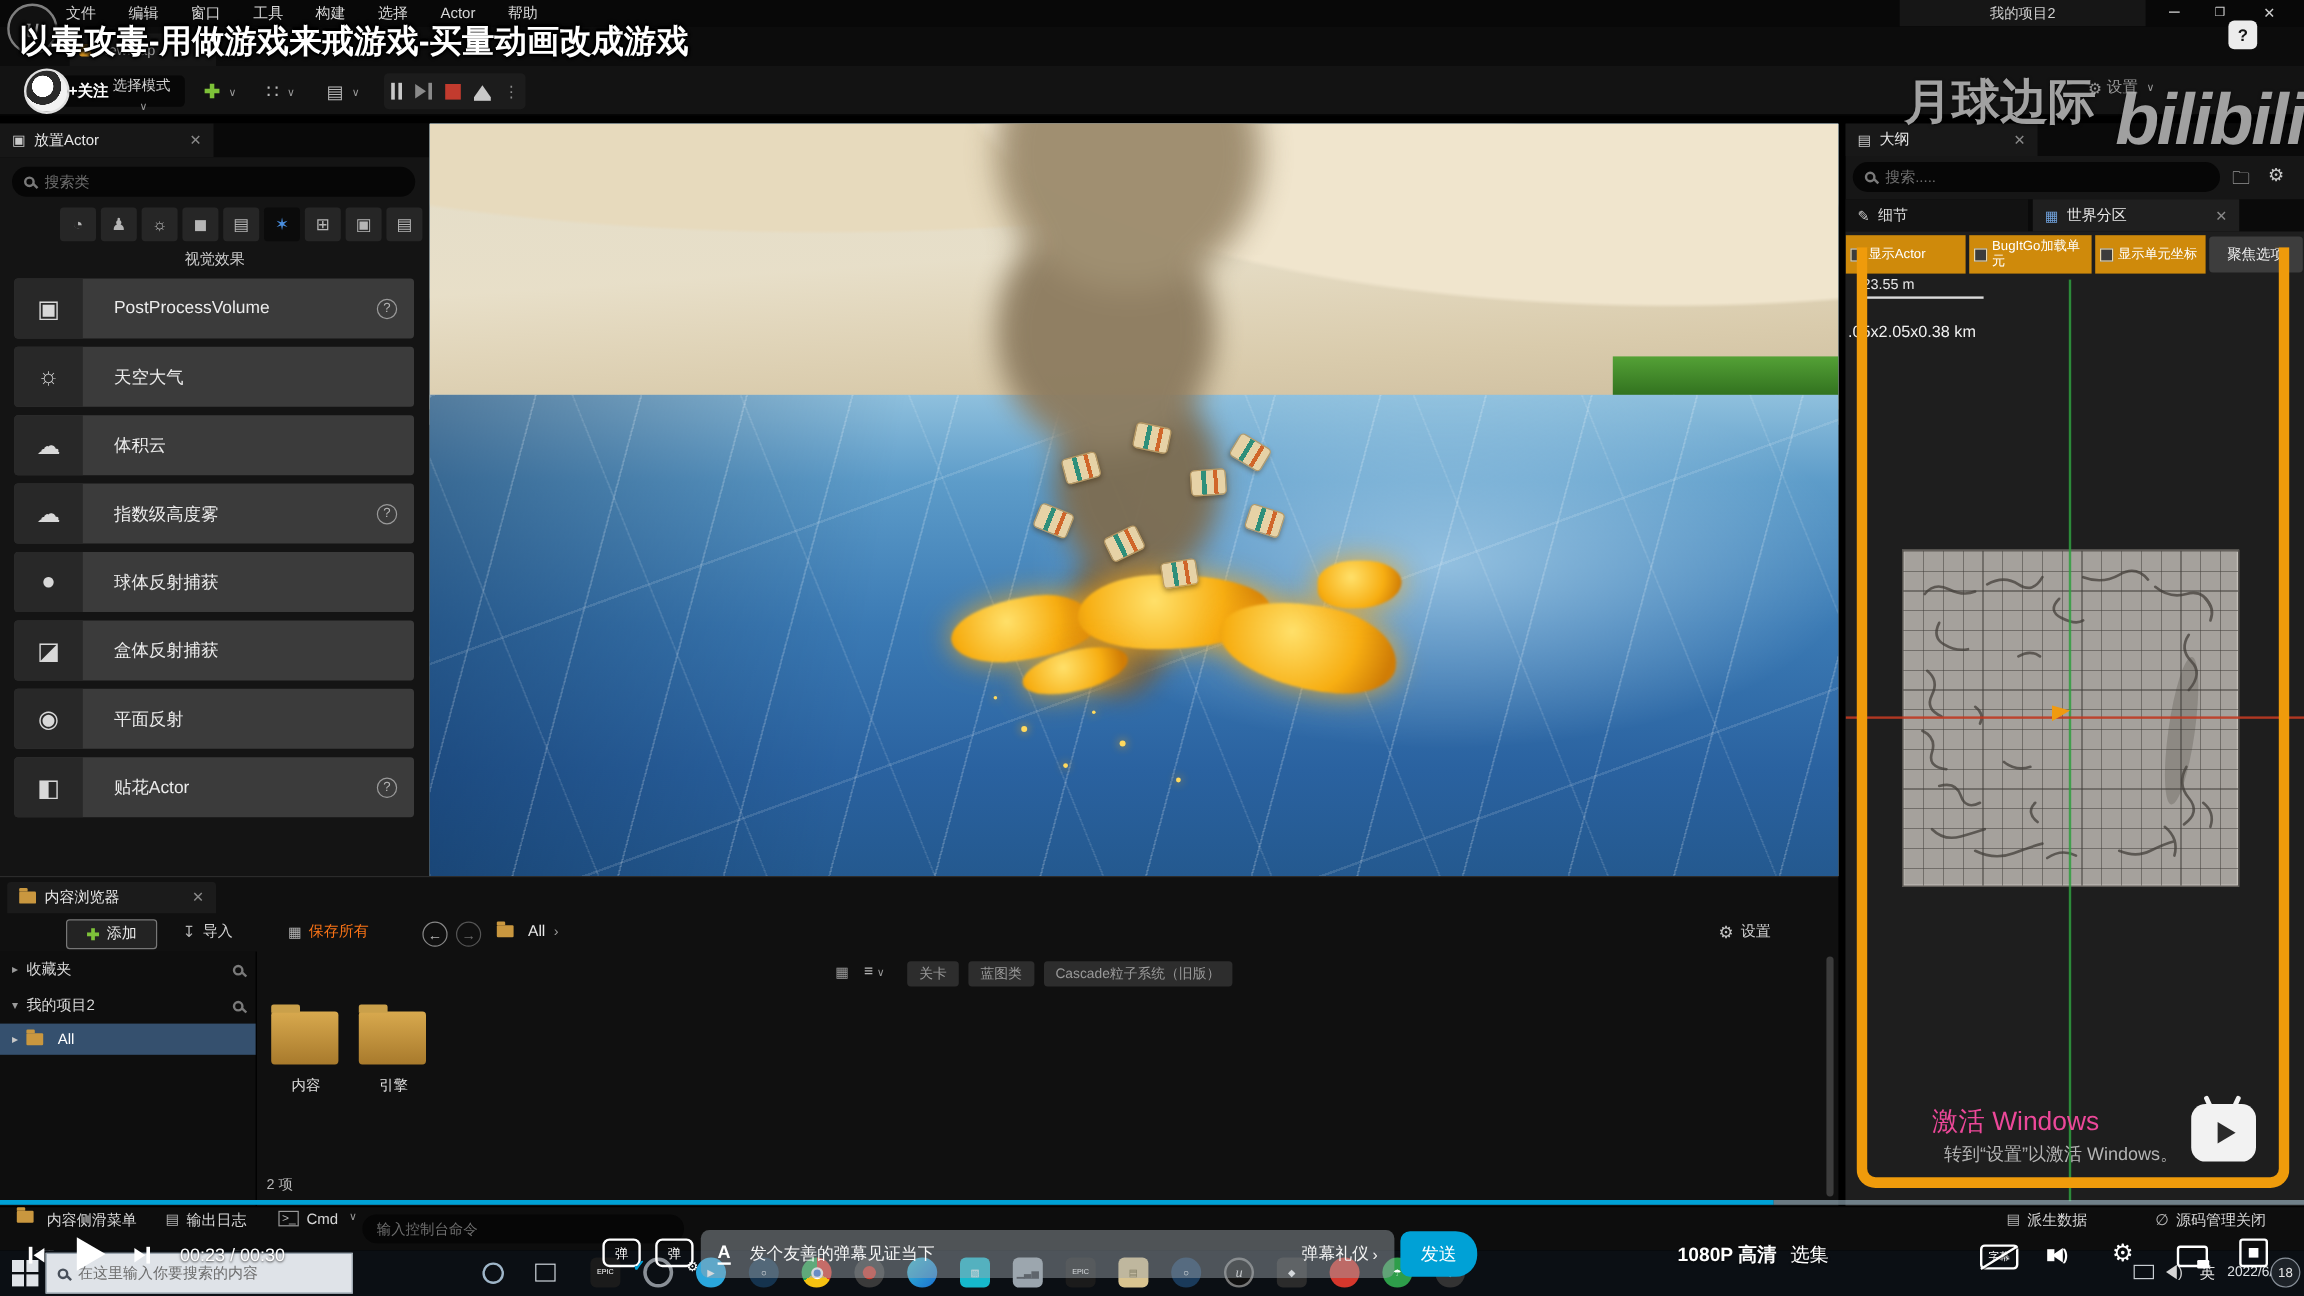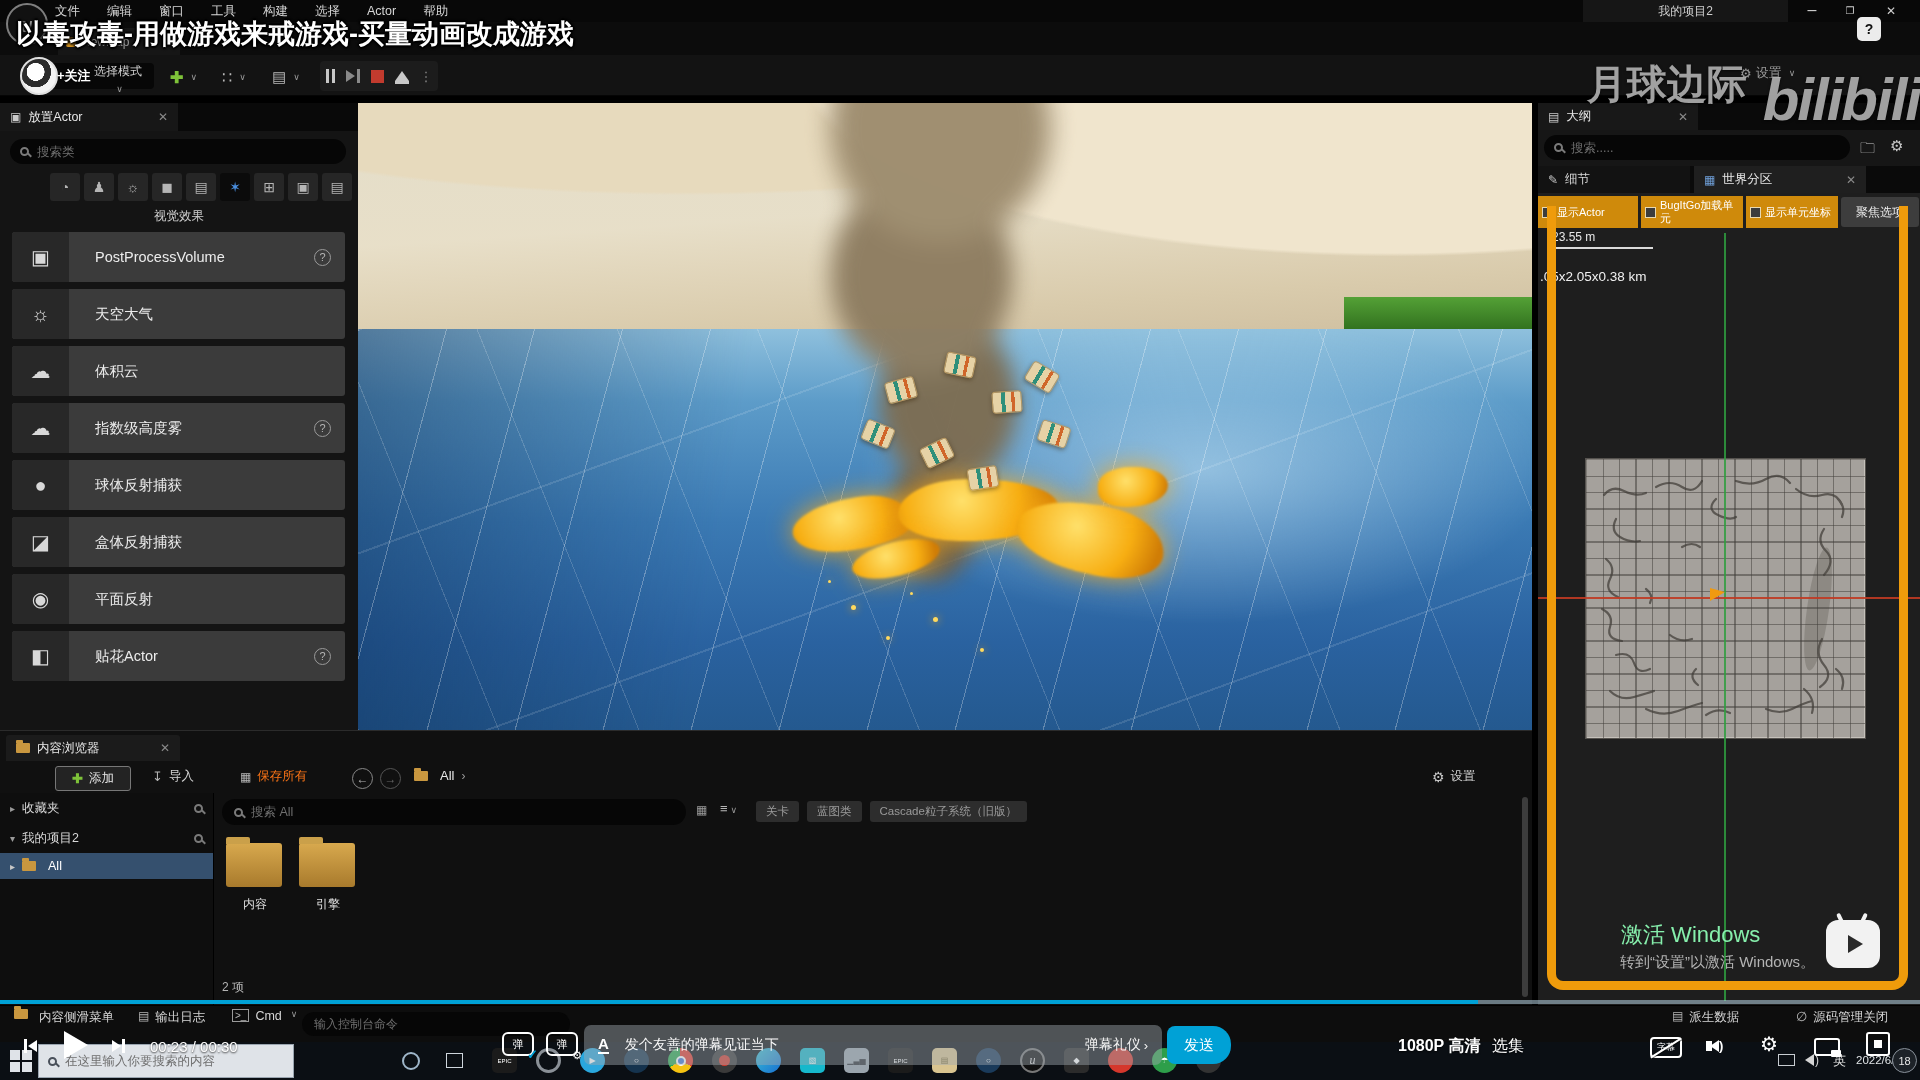--- a/index.html
+++ b/index.html
@@ -303,21 +303,21 @@
         </g>
       </svg>
       <div class="mm-grid"></div>
     </div>
 
     <div class="abs" style="left:186px;top:40px;width:2px;height:768px;background:#2f9e3f;opacity:.85;"></div>
     <div class="abs" style="left:0;top:404px;width:382px;height:2px;background:#c03a22;opacity:.9;"></div>
     <span class="abs" style="left:172px;top:395px;width:0;height:0;border-left:15px solid #f09a10;border-top:4px solid transparent;border-bottom:9px solid transparent;"></span>
     <div class="abs" style="left:9px;top:13px;width:361px;height:784px;border:9px solid #ef9b0b;border-top:none;border-radius:0 0 16px 16px;"></div>
 
-    <span class="abs" style="left:83px;top:727px;font-size:22px;color:#86efac;">激活 Windows</span>
+    <span class="abs" style="left:72px;top:727px;font-size:22px;color:#ec4899;">激活 Windows</span>
     <span class="abs" style="left:82px;top:760px;font-size:15px;color:#b4b4b4;">转到“设置”以激活 Windows。</span>
     <div class="abs" style="left:288px;top:727px;width:54px;height:48px;background:#f2f2f2;border-radius:12px;display:flex;align-items:center;justify-content:center;">
       <span style="width:0;height:0;border-left:15px solid #2a2a2a;border-top:9px solid transparent;border-bottom:9px solid transparent;margin-left:4px;"></span>
       <span class="abs" style="left:12px;top:-7px;width:4px;height:10px;background:#f2f2f2;transform:rotate(-25deg);border-radius:2px;"></span>
       <span class="abs" style="left:36px;top:-7px;width:4px;height:10px;background:#f2f2f2;transform:rotate(25deg);border-radius:2px;"></span>
     </div>
   </div>
 </div>
 
 <div class="abs" style="left:0;top:730px;width:1532px;height:275px;background:#101010;border-top:1px solid #2b2b2b;">
@@ -369,24 +369,20 @@
       <span style="font-size:12.5px;color:#fff;">All</span>
     </div>
     <div class="abs flex" style="left:0;top:236px;width:214px;height:30px;padding:0 10px;gap:7px;border-top:1px solid #2a2a2a;">
       <span style="color:#9a9a9a;font-size:10px;">▸</span>
       <span style="font-size:12.5px;color:#d8d8d8;">合集</span>
       <span style="margin-left:auto;color:#b5b5b5;font-size:14px;">⊕</span>
       <span class="mag"></span>
     </div>
   </div>
 
-  <div class="abs flex" style="left:222px;top:68px;width:464px;height:26px;background:#060606;border-radius:13px;padding:0 12px;gap:8px;">
-    <span class="mag"></span>
-    <input style="font-size: 12.5px; width: 380px;" placeholder="搜索 All">
-  </div>
   <span class="abs" style="left:696px;top:72px;color:#9a9a9a;font-size:12px;">▦</span>
   <span class="abs" style="left:720px;top:70px;color:#b5b5b5;font-size:13px;">≡<span class="chv">∨</span></span>
   <div class="abs flex" style="left:756px;top:70px;">
     <span class="pill">关卡</span>
     <span class="pill">蓝图类</span>
     <span class="pill">Cascade粒子系统（旧版）</span>
   </div>
 
   <div class="abs" style="left:226px;top:112px;width:58px;">
     <div style="width:56px;height:44px;background:linear-gradient(#d8a94e,#a87a2c);border-radius:3px;position:relative;">

